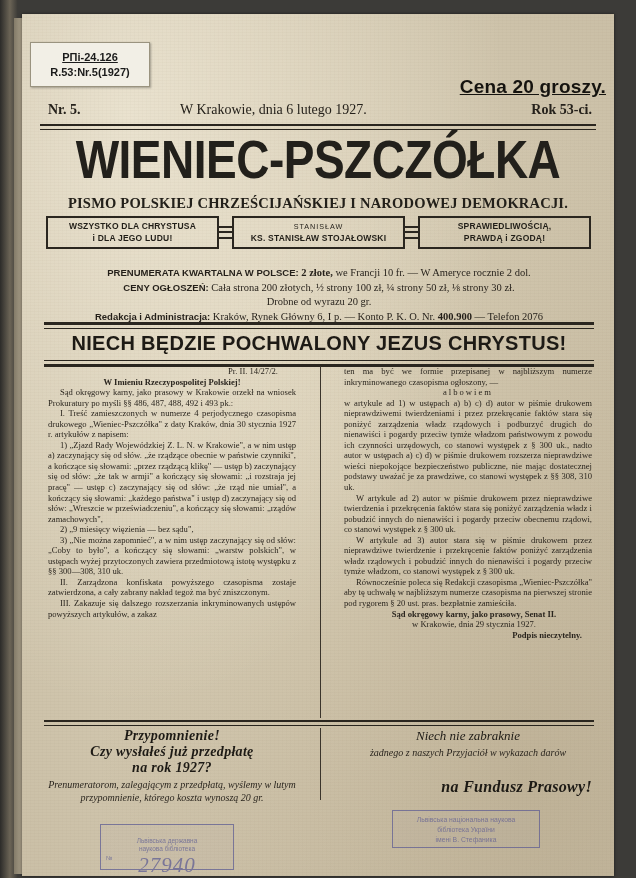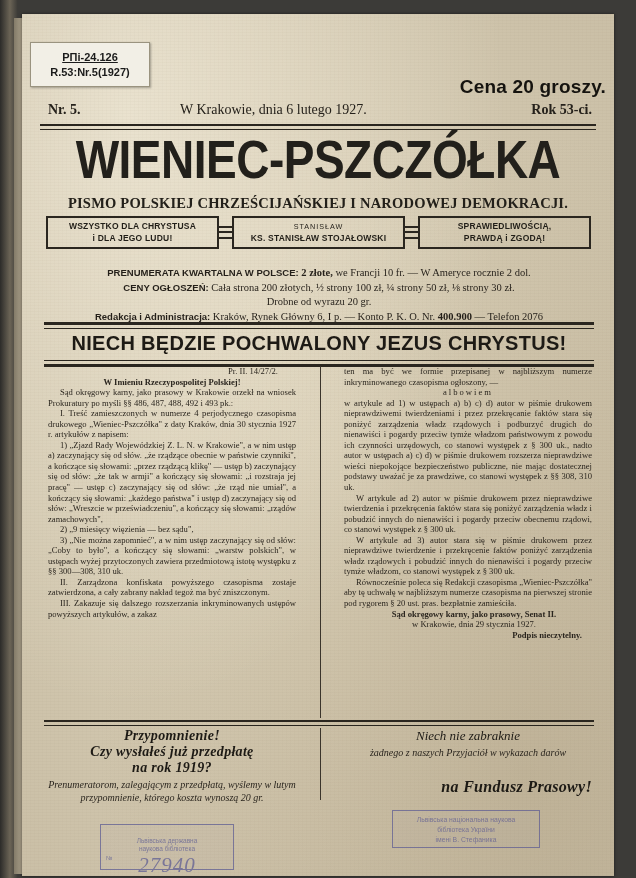--- a/index.html
+++ b/index.html
@@ -40,21 +40,21 @@
     box-shadow:1px 1px 2px rgba(0,0,0,.3);
     text-align:center;font-family:"Liberation Sans",sans-serif;
     font-weight:bold;font-size:11px;line-height:15px;color:#1b1b1b;
     padding-top:7px;box-sizing:border-box;}
   .sticker .l1{text-decoration:underline;}
 
   
   .topline{position:absolute;left:18px;top:88px;width:560px;height:20px;}
   .price{position:absolute;right:8px;top:62px;
     font-family:"Liberation Sans",sans-serif;font-weight:bold;
-    font-size:19px;letter-spacing:.2px;color:#15130f;}
+    font-size:19px;letter-spacing:.2px;color:#15130f;text-decoration:underline;}
   .issue{position:absolute;left:8px;top:0;font-size:14px;font-weight:bold;}
   .place{position:absolute;left:140px;top:0;font-size:14px;}
   .year{position:absolute;right:8px;top:0;font-size:14px;font-weight:bold;}
 
   .rule-d{position:absolute;left:18px;width:556px;
     border-top:2px solid #2a261f;border-bottom:1px solid #2a261f;height:3px;}
 
   
   .masthead{position:absolute;left:18px;top:116px;width:556px;text-align:center;}
   .mast-title{font-family:"Liberation Sans",sans-serif;font-weight:bold;
@@ -237,21 +237,21 @@
           <p class="sig3">Podpis nieczytelny.</p>
         </div>
       </div>
 
       <div class="rule-b"></div>
 
       <div class="ads">
         <div class="ad">
           <div class="ad-h1">Przypomnienie!</div>
           <div class="ad-h2">Czy wysłałeś już przedpłatę</div>
-          <div class="ad-h2">na rok 1919?</div>
+          <div class="ad-h2">na rok 1927?</div>
           <div class="ad-body">Prenumeratorom, zalegającym z przedpłatą, wyślemy w lutym przypomnienie, którego koszta wynoszą 20 gr.</div>
         </div>
 
         <div class="ad-div">
             <div class="vr"></div>
           </div>
 
         <div class="ad">
           <div class="ad-h3">Niech nie zabraknie</div>
           <div class="ad-body">żadnego z naszych Przyjaciół w wykazach darów</div>

